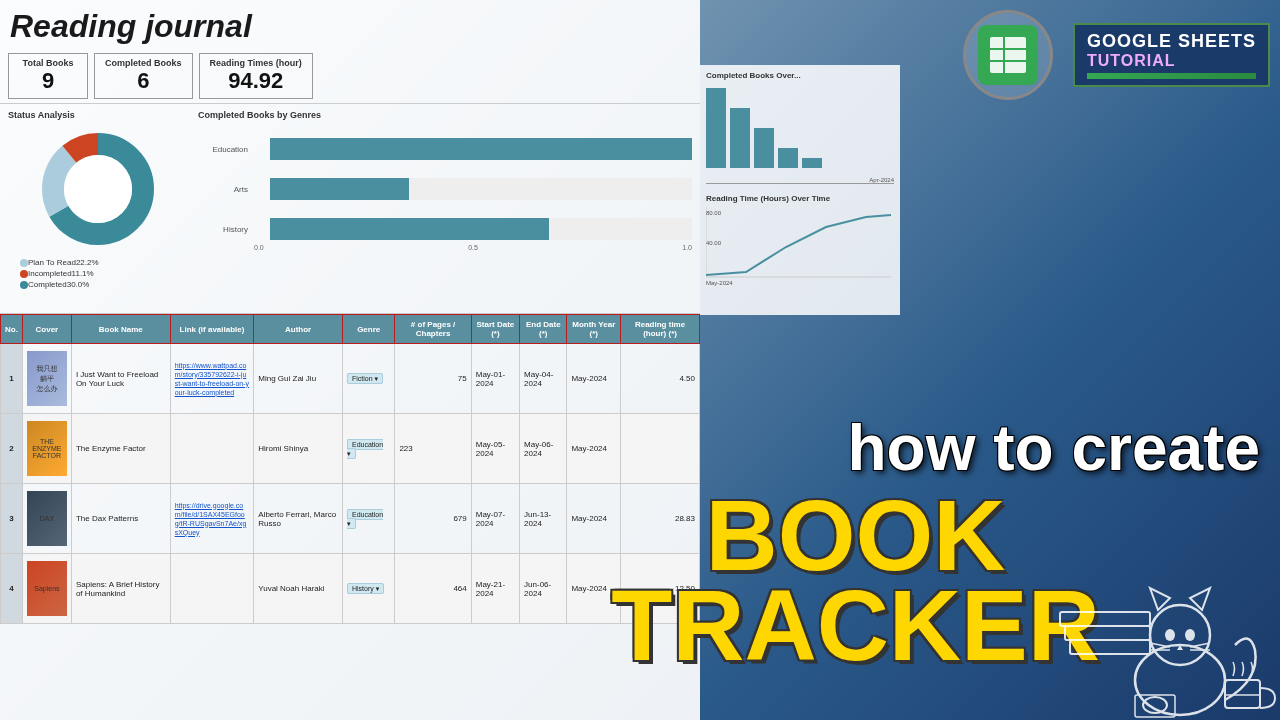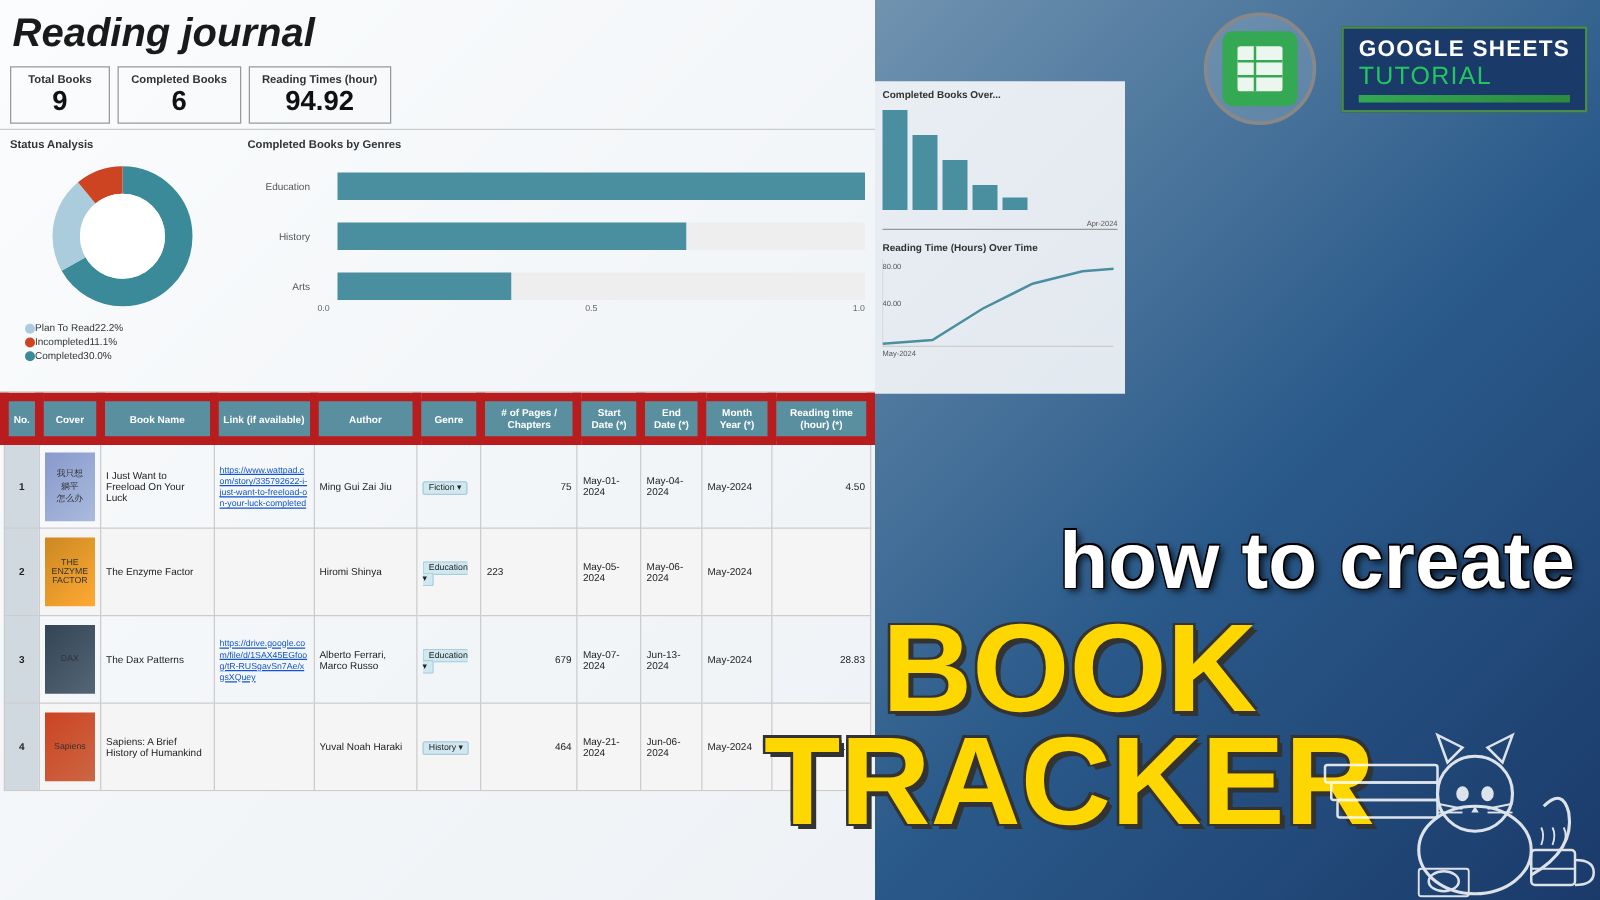--- a/index.html
+++ b/index.html
@@ -157,21 +157,21 @@
     .data-table {
       width: 100%;
       border-collapse: collapse;
       font-size: 9px;
     }
     .data-table th {
       background: #5a8fa0;
       color: white;
       padding: 5px 4px;
       text-align: center;
-      border: 7px solid #b91c1c;
+      border: 1px solid #b91c1c;
       font-size: 8px;
     }
     .data-table td {
       border: 1px solid #ccc;
       padding: 3px 4px;
       vertical-align: middle;
       font-size: 8px;
       color: #222;
     }
     .data-table tr:nth-child(even) td {
@@ -246,23 +246,23 @@
       border: 2px solid #4a8a4a;
       padding: 6px 12px;
     }
     .gs-text-line1 {
       font-size: 18px;
       font-weight: 900;
       color: white;
       letter-spacing: 1px;
     }
     .gs-text-line2 {
-      font-size: 20px;
-      font-weight: 400;
-      color: #22c55e;
+      font-size: 16px;
+      font-weight: 700;
+      color: #f0abfc;
       letter-spacing: 1px;
     }
     .gs-stripe {
       height: 6px;
       background: linear-gradient(90deg, #34a853, #2a8a40);
       margin-top: 3px;
     }
 
     
     .how-to-text {
@@ -400,29 +400,29 @@
     <div class="bar-section">
       <div class="bar-title">Completed Books by Genres</div>
       <div class="bar-chart">
         <div class="bar-row">
           <div class="bar-label">Education</div>
           <div class="bar-track">
             <div class="bar-fill" style="width:100%;"></div>
           </div>
         </div>
         <div class="bar-row">
+          <div class="bar-label">Arts</div>
+          <div class="bar-track">
+            <div class="bar-fill" style="width:33%;"></div>
+          </div>
+        </div>
+        <div class="bar-row">
           <div class="bar-label">History</div>
           <div class="bar-track">
             <div class="bar-fill" style="width:66%;"></div>
-          </div>
-        </div>
-        <div class="bar-row">
-          <div class="bar-label">Arts</div>
-          <div class="bar-track">
-            <div class="bar-fill" style="width:33%;"></div>
           </div>
         </div>
       </div>
       <div class="bar-axis">
         <span class="bar-axis-label">0.0</span>
         <span class="bar-axis-label">0.5</span>
         <span class="bar-axis-label">1.0</span>
       </div>
     </div>
   </div>

